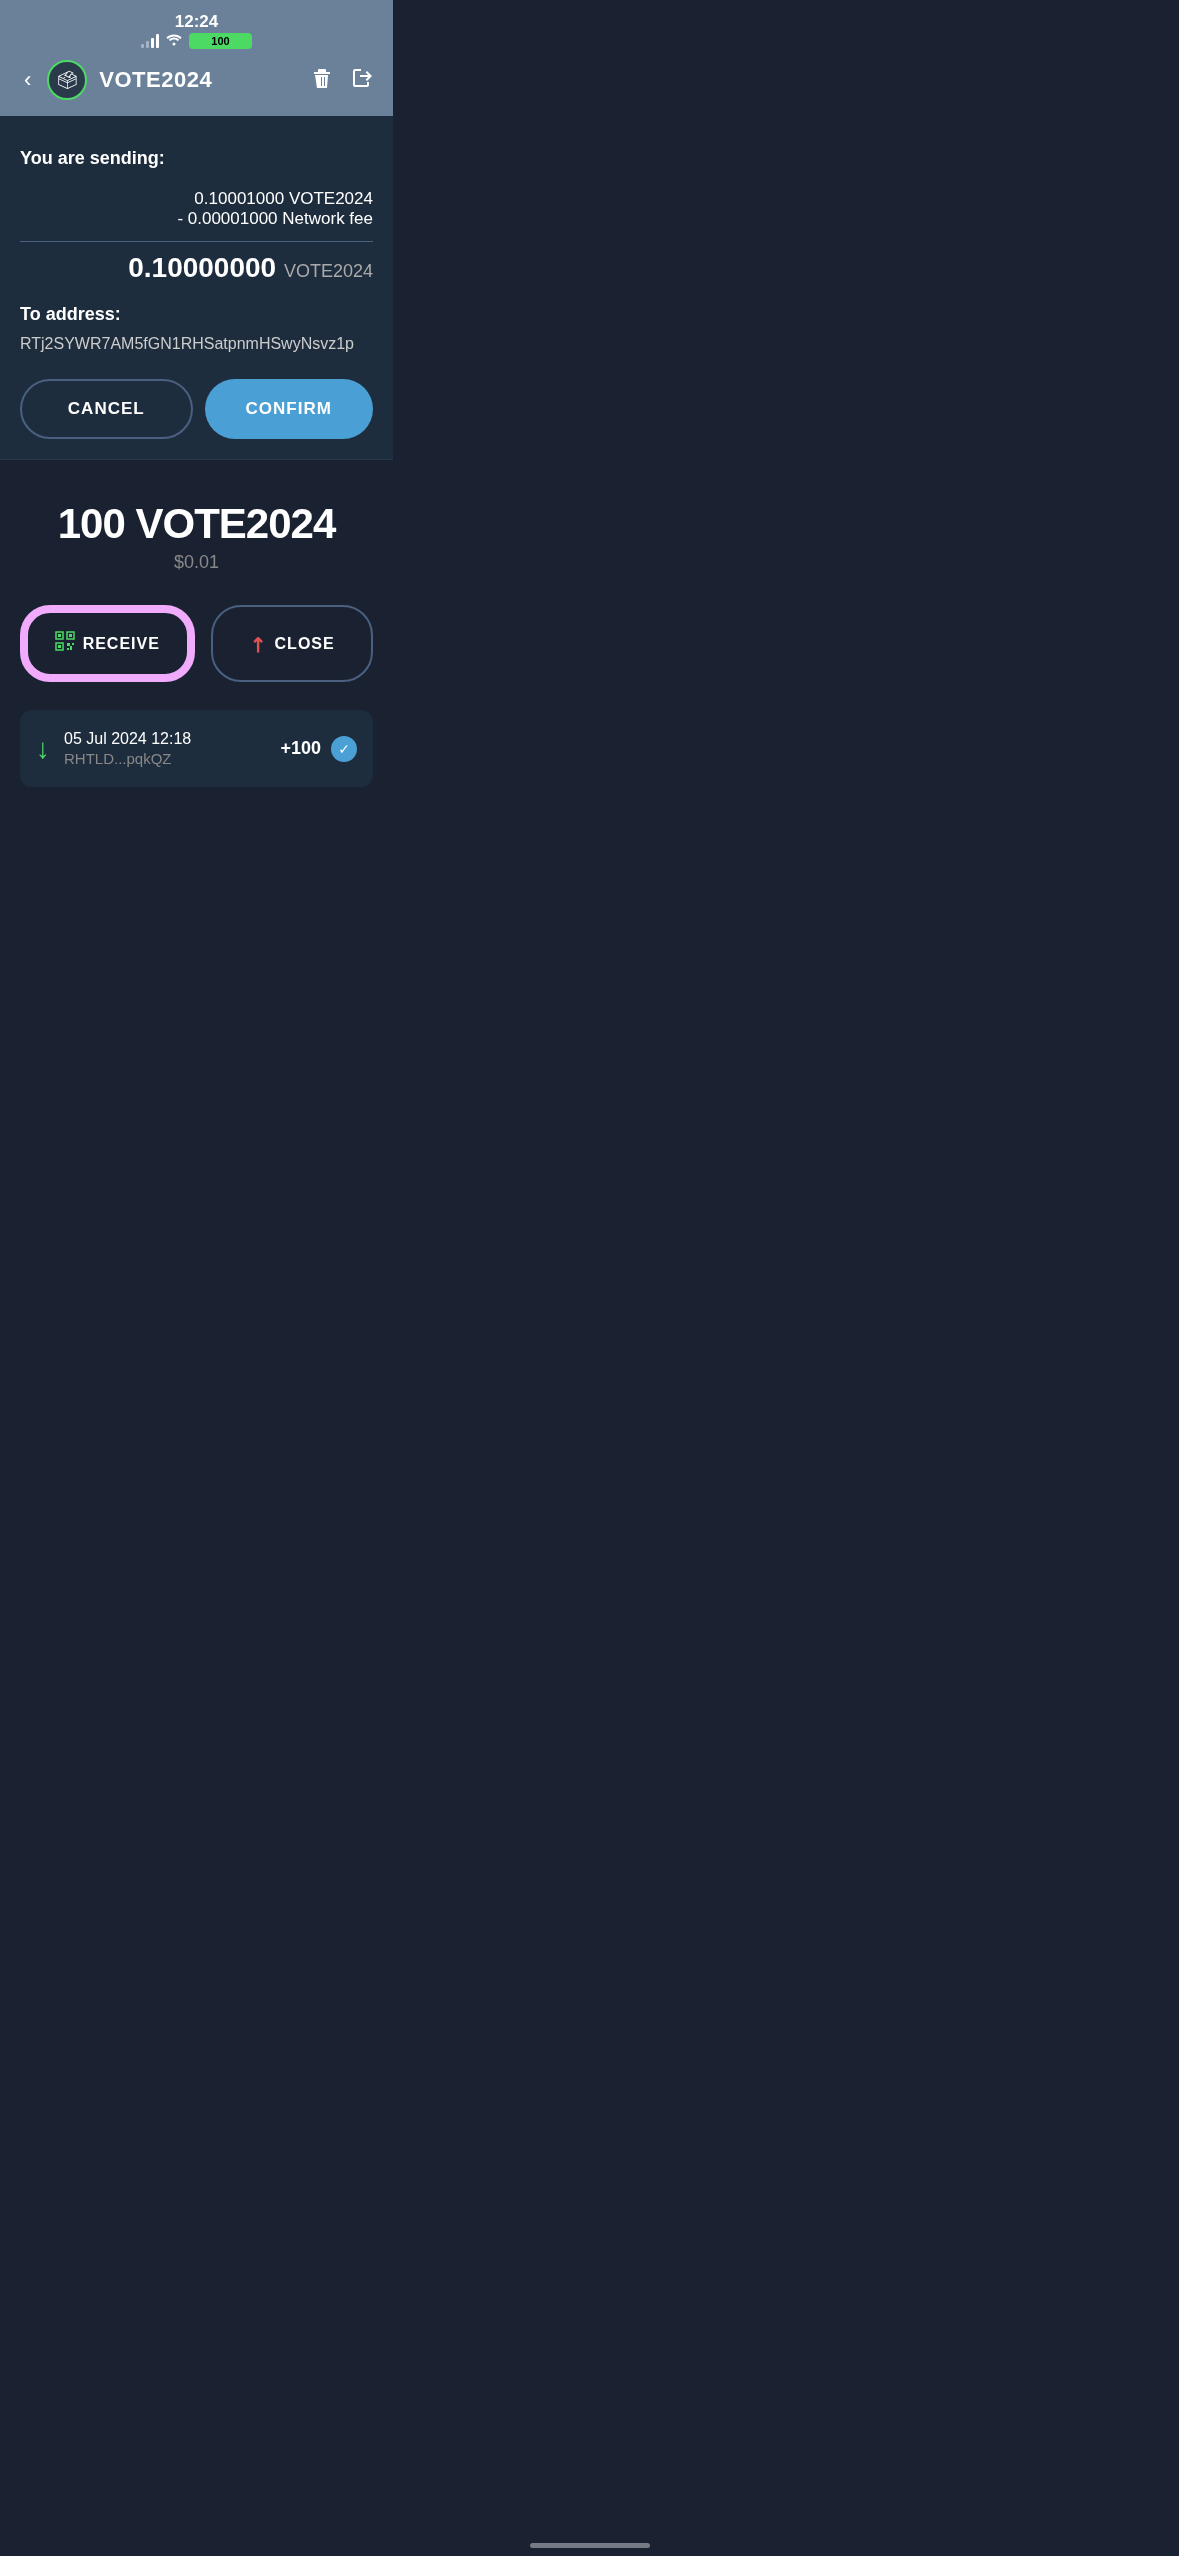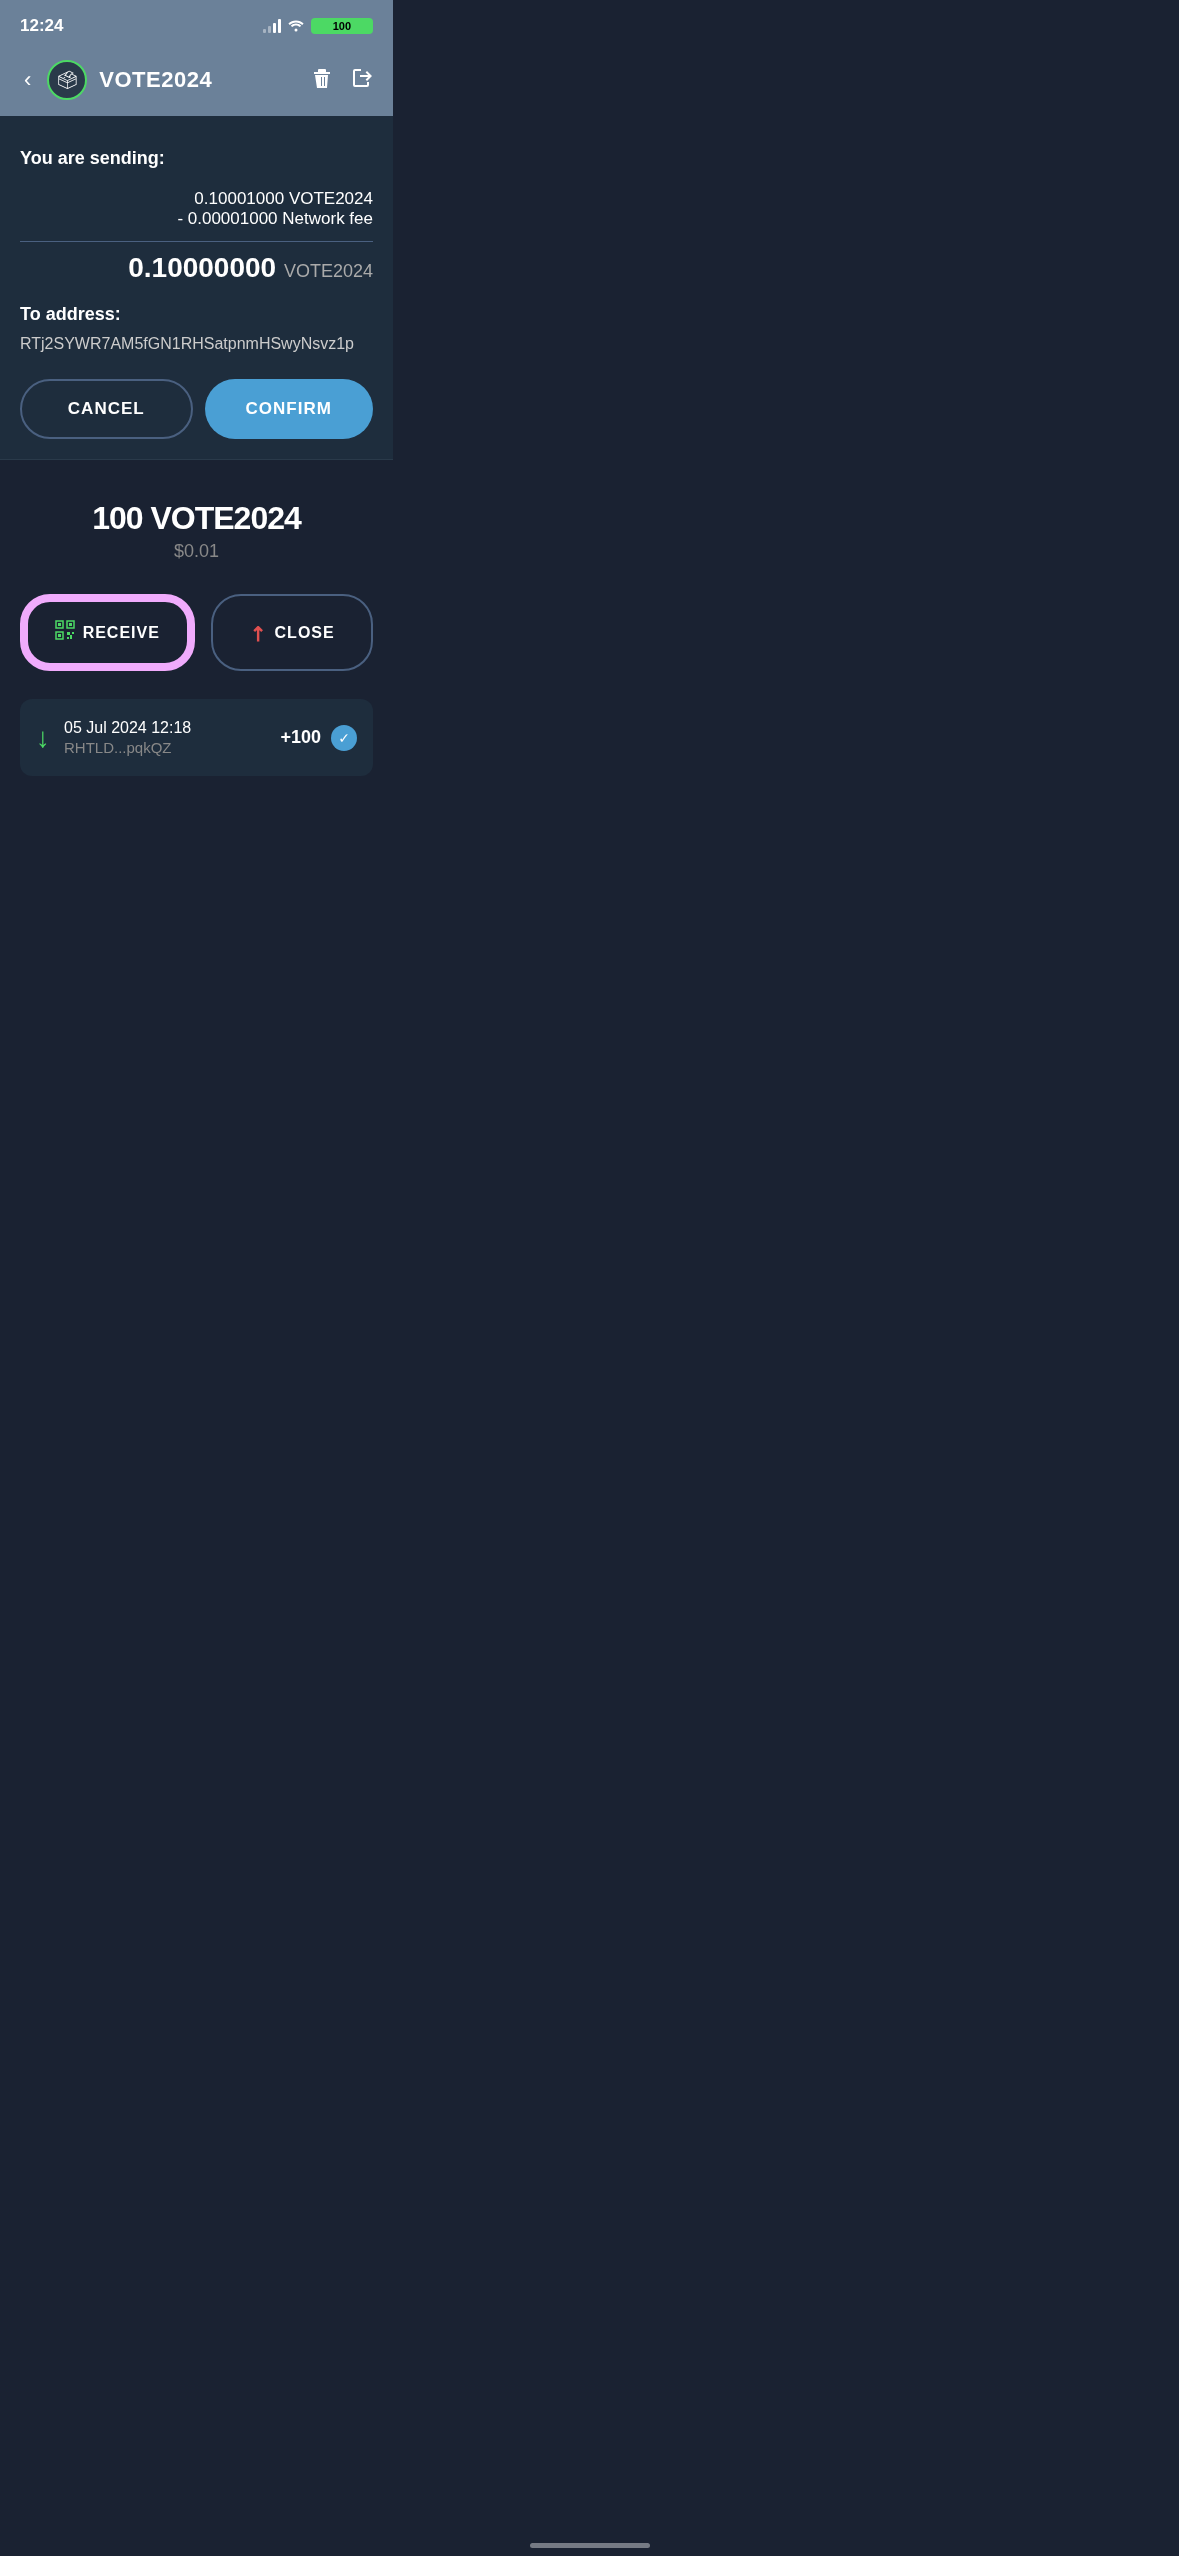--- a/index.html
+++ b/index.html
@@ -15,20 +15,21 @@
     }
 
     
     .status-bar {
       background-color: #6b8199;
       display: flex;
       justify-content: space-between;
       align-items: center;
       padding: 12px 20px 8px 20px;
       height: 48px;
+      flex-direction: column;
     }
 
     .status-time {
       font-size: 17px;
       font-weight: 600;
       color: #ffffff;
     }
 
     .status-icons {
       display: flex;
@@ -219,21 +220,21 @@
       background-color: #1a2232;
       padding: 40px 20px 20px 20px;
     }
 
     .wallet-balance {
       text-align: center;
       margin-bottom: 32px;
     }
 
     .balance-amount {
-      font-size: 32px;
+      font-size: 42px;
       font-weight: 700;
       color: #ffffff;
       letter-spacing: -1px;
     }
 
     .balance-usd {
       font-size: 18px;
       color: #888888;
       margin-top: 4px;
     }

